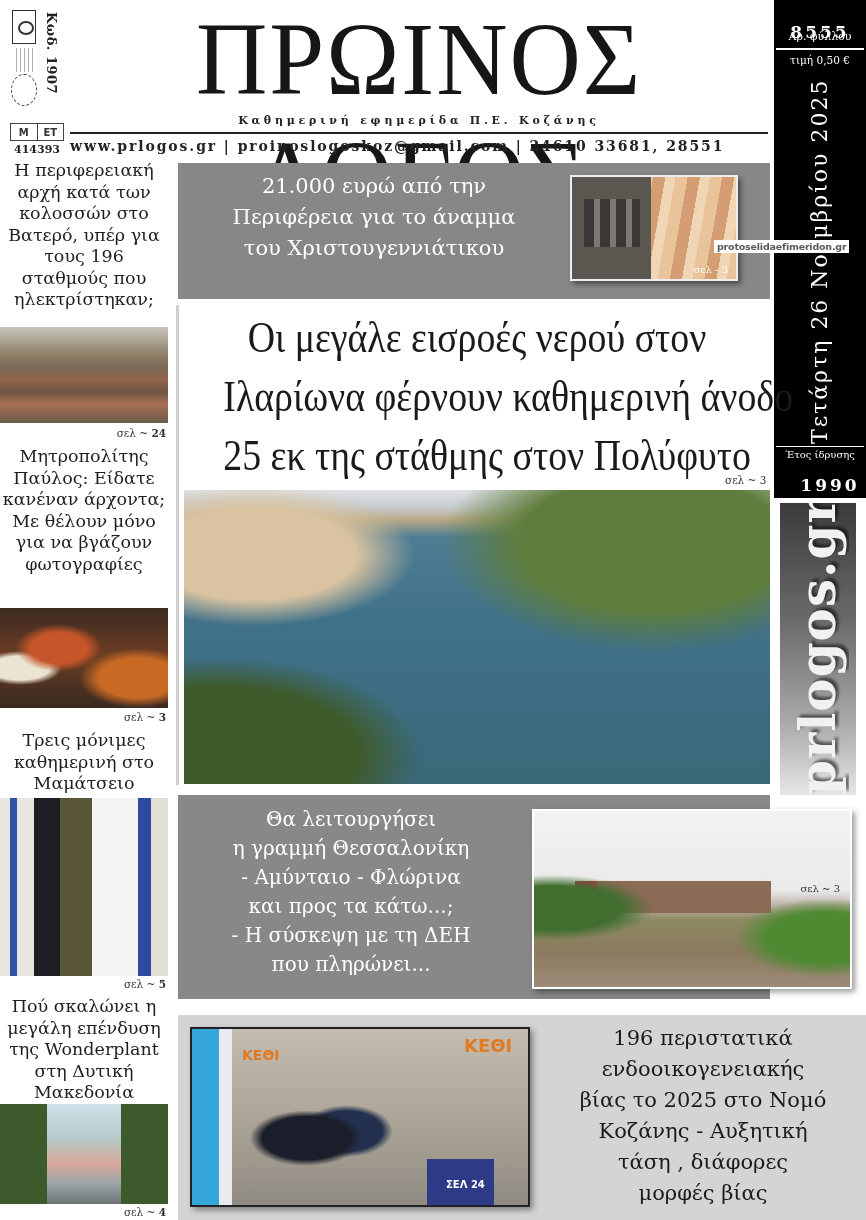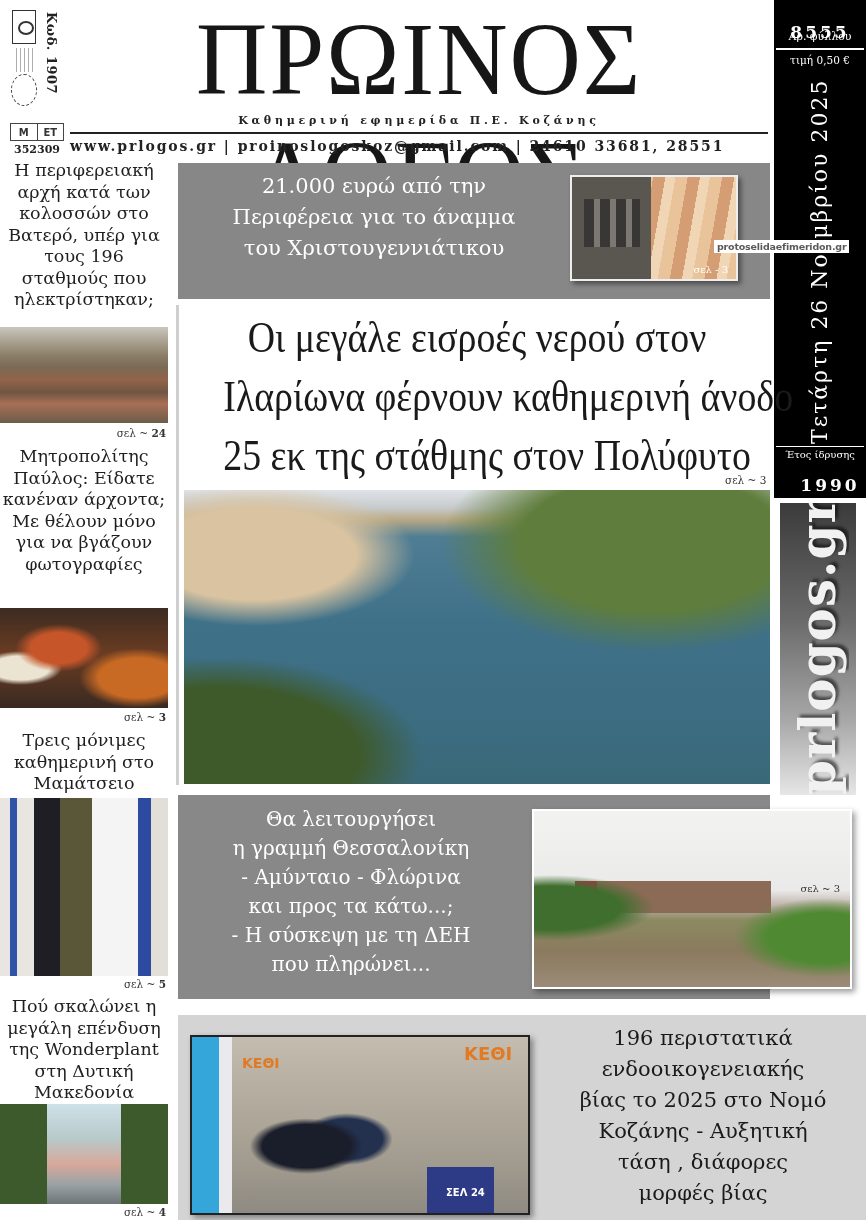--- a/index.html
+++ b/index.html
@@ -98,21 +98,21 @@
     box-shadow: 3px 3px 6px rgba(0,0,0,.4);
     background:
       radial-gradient(ellipse at 6% 55%, #3f6e2e 0 16%, transparent 24%),
       radial-gradient(ellipse at 92% 72%, #4f8a33 0 14%, transparent 22%),
       linear-gradient(90deg, transparent 0 13%, #b0304a 13% 20%, #8b6b55 20% 75%, transparent 75%) 0 70px / 100% 32px no-repeat,
       linear-gradient(180deg, #f2f2f0 0%, #eaeaea 45%, #b9aaa0 55%, #8c8a62 62%, #8b7a5e 80%, #9b8b78 100%); }
   .banner2-page { position: absolute; right: 10px; top: 72px; font-size: 10px; color: #333; }
 
   
   .banner3 { position: absolute; left: 178px; top: 1015px; width: 688px; height: 205px; background: #d4d4d4; }
-  .banner3-img { position: absolute; left: 12px; top: 20px; width: 340px; height: 180px; border: 2px solid #222;
+  .banner3-img { position: absolute; left: 12px; top: 12px; width: 340px; height: 180px; border: 2px solid #222;
     box-shadow: 3px 3px 6px rgba(0,0,0,.4);
     background:
       linear-gradient(90deg, #35a6d9 0 8%, #e9e9ee 8% 12%, transparent 12%),
       radial-gradient(ellipse at 34% 62%, #1a1e2b 0 14%, transparent 18%),
       radial-gradient(ellipse at 46% 58%, #23314f 0 14%, transparent 18%),
       linear-gradient(90deg, transparent 0 70%, #2d3b86 70% 90%, transparent 90%) 0 130px / 100% 50px no-repeat,
       linear-gradient(180deg, #c4bdaf 0%, #b1aa9c 40%, #a29c90 70%, #8f8a82 100%); text-align: right; }
   .keoi { position: absolute; font-family: "DejaVu Sans", sans-serif; font-weight: bold; color: #e07a25; }
   .banner3-title { position: absolute; left: 370px; top: 8px; width: 310px; text-align: center; color: #1a1a1a;
     font-family: "DejaVu Serif", serif; font-size: 21px; line-height: 31px; }
@@ -122,21 +122,21 @@
 
 <div class="masthead-left">
   <div class="stamp-eye"></div>
   <div class="stamp-lines"></div>
   <div class="stamp-oval"></div>
   <div class="kwd">Κωδ. 1907</div>
   <div class="book">
     <span>M</span>
     <span>ET</span>
   </div>
-  <div class="code-num">352309</div>
+  <div class="code-num">414393</div>
 </div>
 
 <div class="title">ΠΡΩΙΝΟΣ ΛΟΓΟΣ</div>
 <div class="tagline">Καθημερινή εφημερίδα Π.Ε. Κοζάνης</div>
 <div class="rule"></div>
 <div class="contacts">www.prlogos.gr | proinoslogoskoz@gmail.com | 24610 33681, 28551</div>
 
 <div class="rcol">
   <div class="issue-no">8555</div>
   <div class="issue-lbl">Αρ. φύλλου</div>

